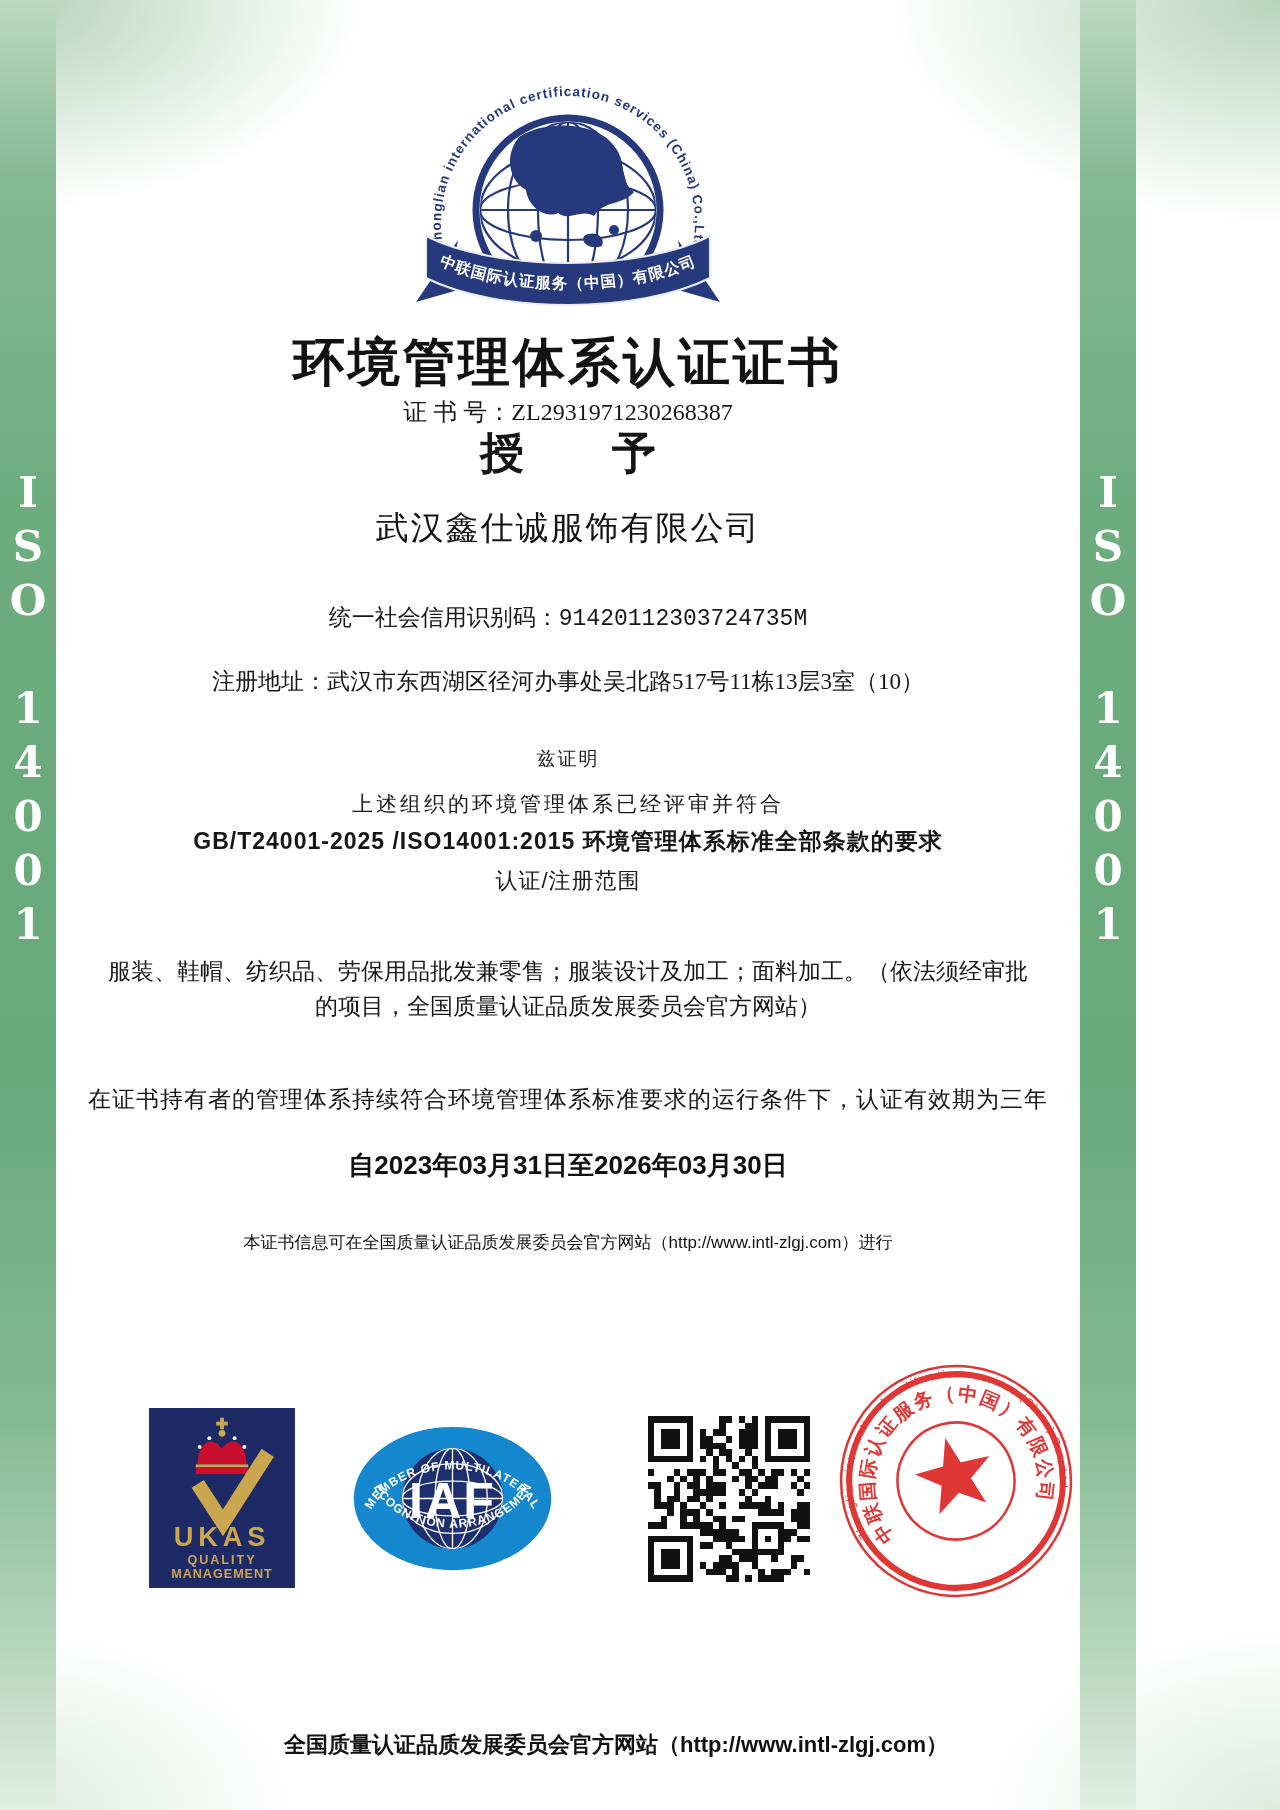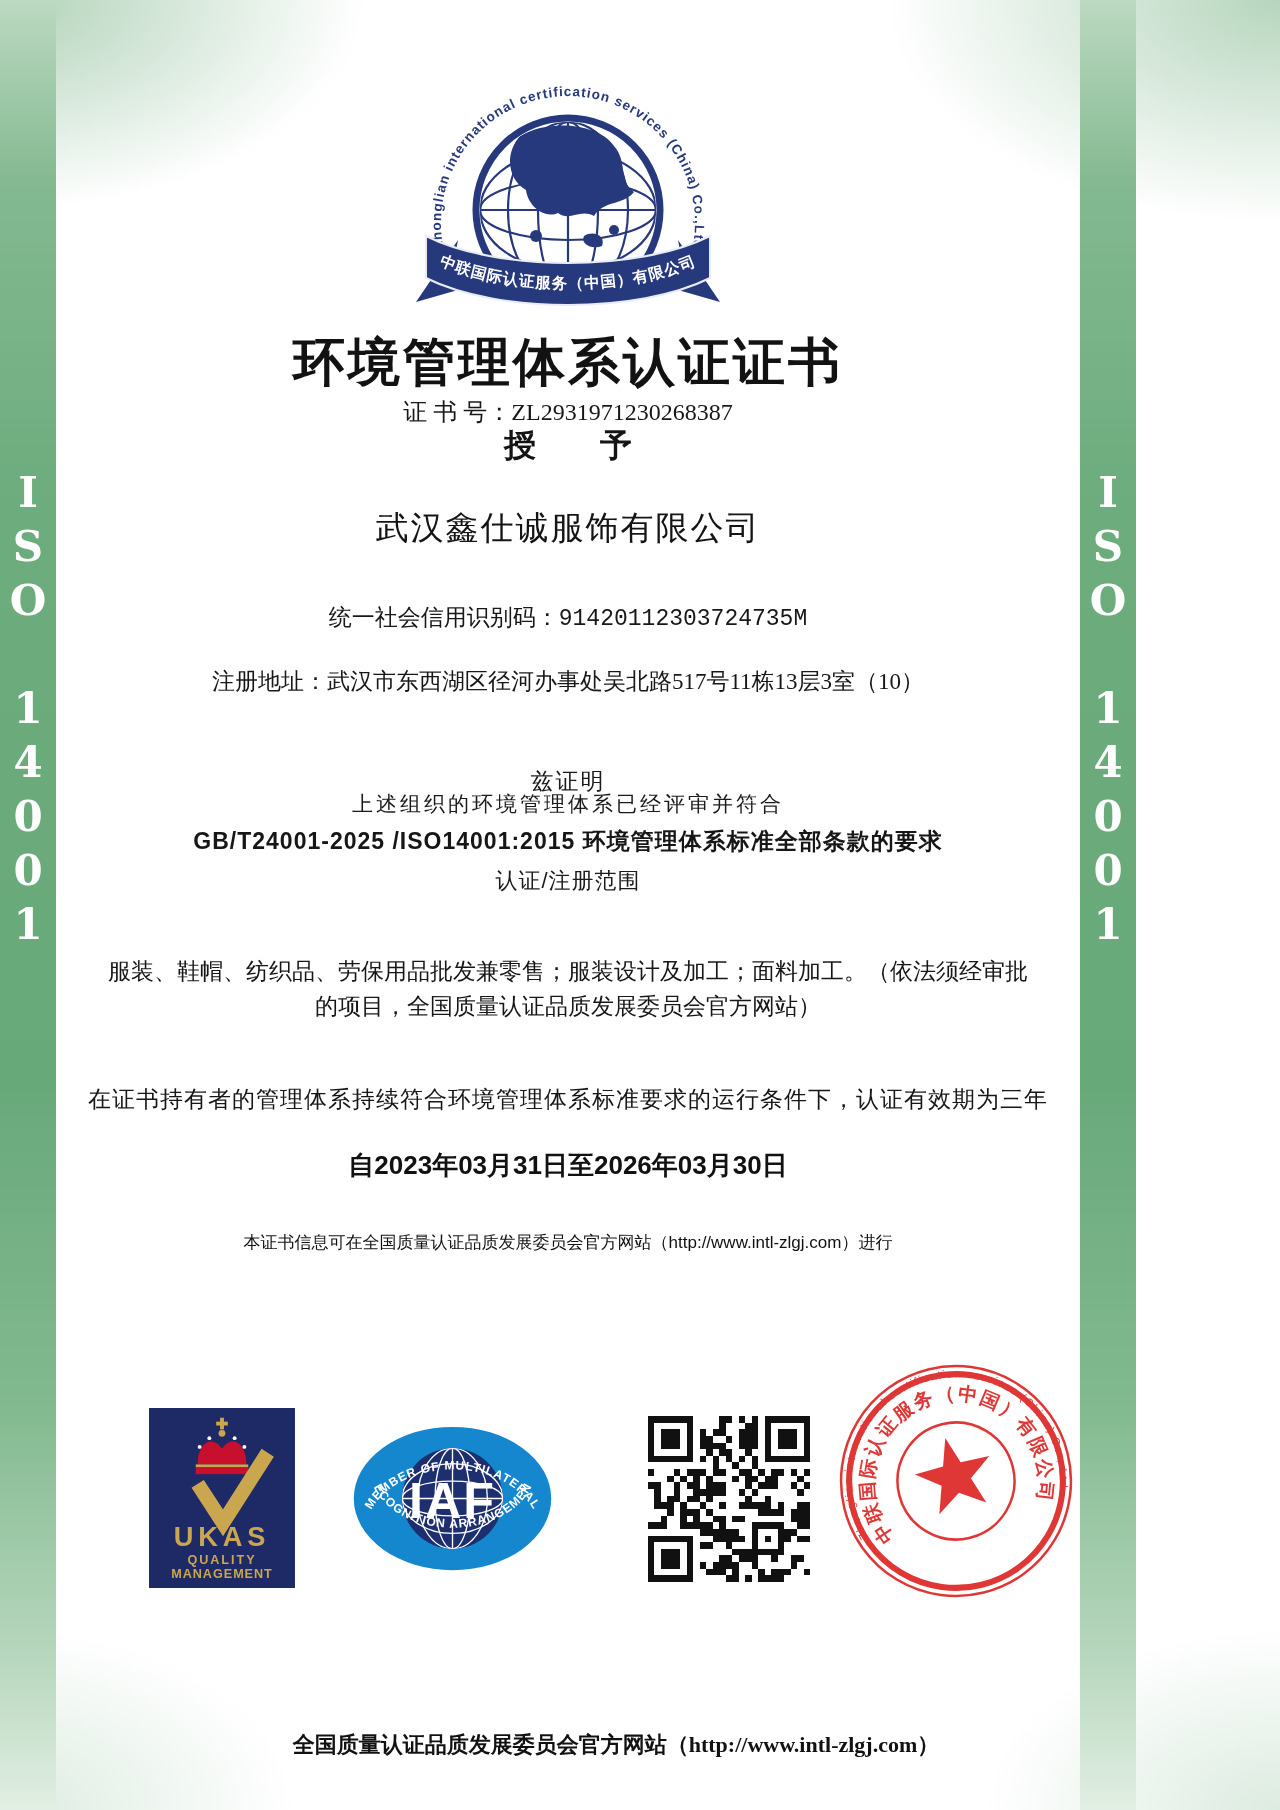--- a/index.html
+++ b/index.html
@@ -23,25 +23,25 @@
     position:absolute;top:468px;left:50%;transform:translateX(-50%);
     writing-mode:vertical-lr;text-orientation:upright;
     color:#ffffff;font-family:"DejaVu Serif",serif;font-weight:bold;
     font-size:42px;letter-spacing:5px;white-space:pre;
   }
   #content{position:absolute;left:0;top:0;width:1136px;height:1810px;}
   .row{position:absolute;left:0;width:100%;text-align:center;color:#111;}
   .logo-row{top:40px;display:flex;justify-content:center;}
   .title{top:328px;font-size:52px;font-weight:900;letter-spacing:3px;color:#121212;}
   .certno{top:396px;font-size:24px;font-family:"Liberation Serif",serif;color:#171717;}
-  .award{top:424px;font-size:32px;font-weight:600;color:#141414;}
+  .award{top:424px;font-size:44px;font-weight:600;color:#141414;}
   .company{top:506px;font-size:33px;font-family:"Liberation Serif",serif;letter-spacing:2px;color:#141414;}
   .credit{top:602px;font-size:23px;font-family:Liberation Mono, monospace;color:#171717;}
   .address{top:666px;font-size:23px;font-family:"Liberation Serif",serif;color:#171717;}
-  .certify{top:766px;font-size:23px;font-family:"Liberation Serif",serif;letter-spacing:2px;color:#1a1a1a;}
+  .certify{top:746px;font-size:19px;font-family:"Liberation Serif",serif;letter-spacing:2px;color:#1a1a1a;}
   .stmt1{top:790px;font-size:21px;font-family:"Liberation Serif",serif;letter-spacing:3px;color:#1a1a1a;}
   .stmt2{top:826px;font-size:23px;font-weight:700;font-family:"Liberation Sans",sans-serif;letter-spacing:1px;color:#161616;}
   .scopelabel{top:866px;font-size:22px;font-family:Liberation Sans, sans-serif;letter-spacing:1px;color:#1a1a1a;}
   .scope{top:954px;font-size:23px;line-height:35px;font-family:"Liberation Serif",serif;color:#161616;}
   .condition{top:1084px;font-size:23px;font-family:"Liberation Serif",serif;letter-spacing:1px;color:#161616;}
   .validity{top:1148px;font-size:26px;font-weight:700;color:#111;}
   .info{top:1226px;font-size:17px;line-height:34px;font-weight:400;color:#111;}
   .footer{top:1730px;font-size:22px;font-weight:700;color:#111;}
   .badge{position:absolute;}
   #ukas{left:148px;top:1408px;width:148px;height:140px;}
@@ -404,15 +404,15 @@
         <text font-size="19" font-weight="bold" fill="#dd2726" letter-spacing="2">
           <textPath href="#cnArc" startOffset="50%" text-anchor="middle">中联国际认证服务（中国）有限公司</textPath>
         </text>
         <text font-size="11" fill="#dd2726" letter-spacing="1.5">
           <textPath href="#enArc" startOffset="50%" text-anchor="middle">Zhonglian international certification services (China) Co., Ltd</textPath>
         </text>
       </g>
     </svg>
   </div>
 
-  <div class="row footer" style="left: 0px; width: 1232px; position: absolute; top: 1730px; font-family: Liberation Serif, serif;">全国质量认证品质发展委员会官方网站（http://www.intl-zlgj.com）</div>
+  <div class="row footer" style="left: 0px; width: 1232px; position: absolute; top: 1730px;">全国质量认证品质发展委员会官方网站（http://www.intl-zlgj.com）</div>
 
 </div>
 
 </body></html>

